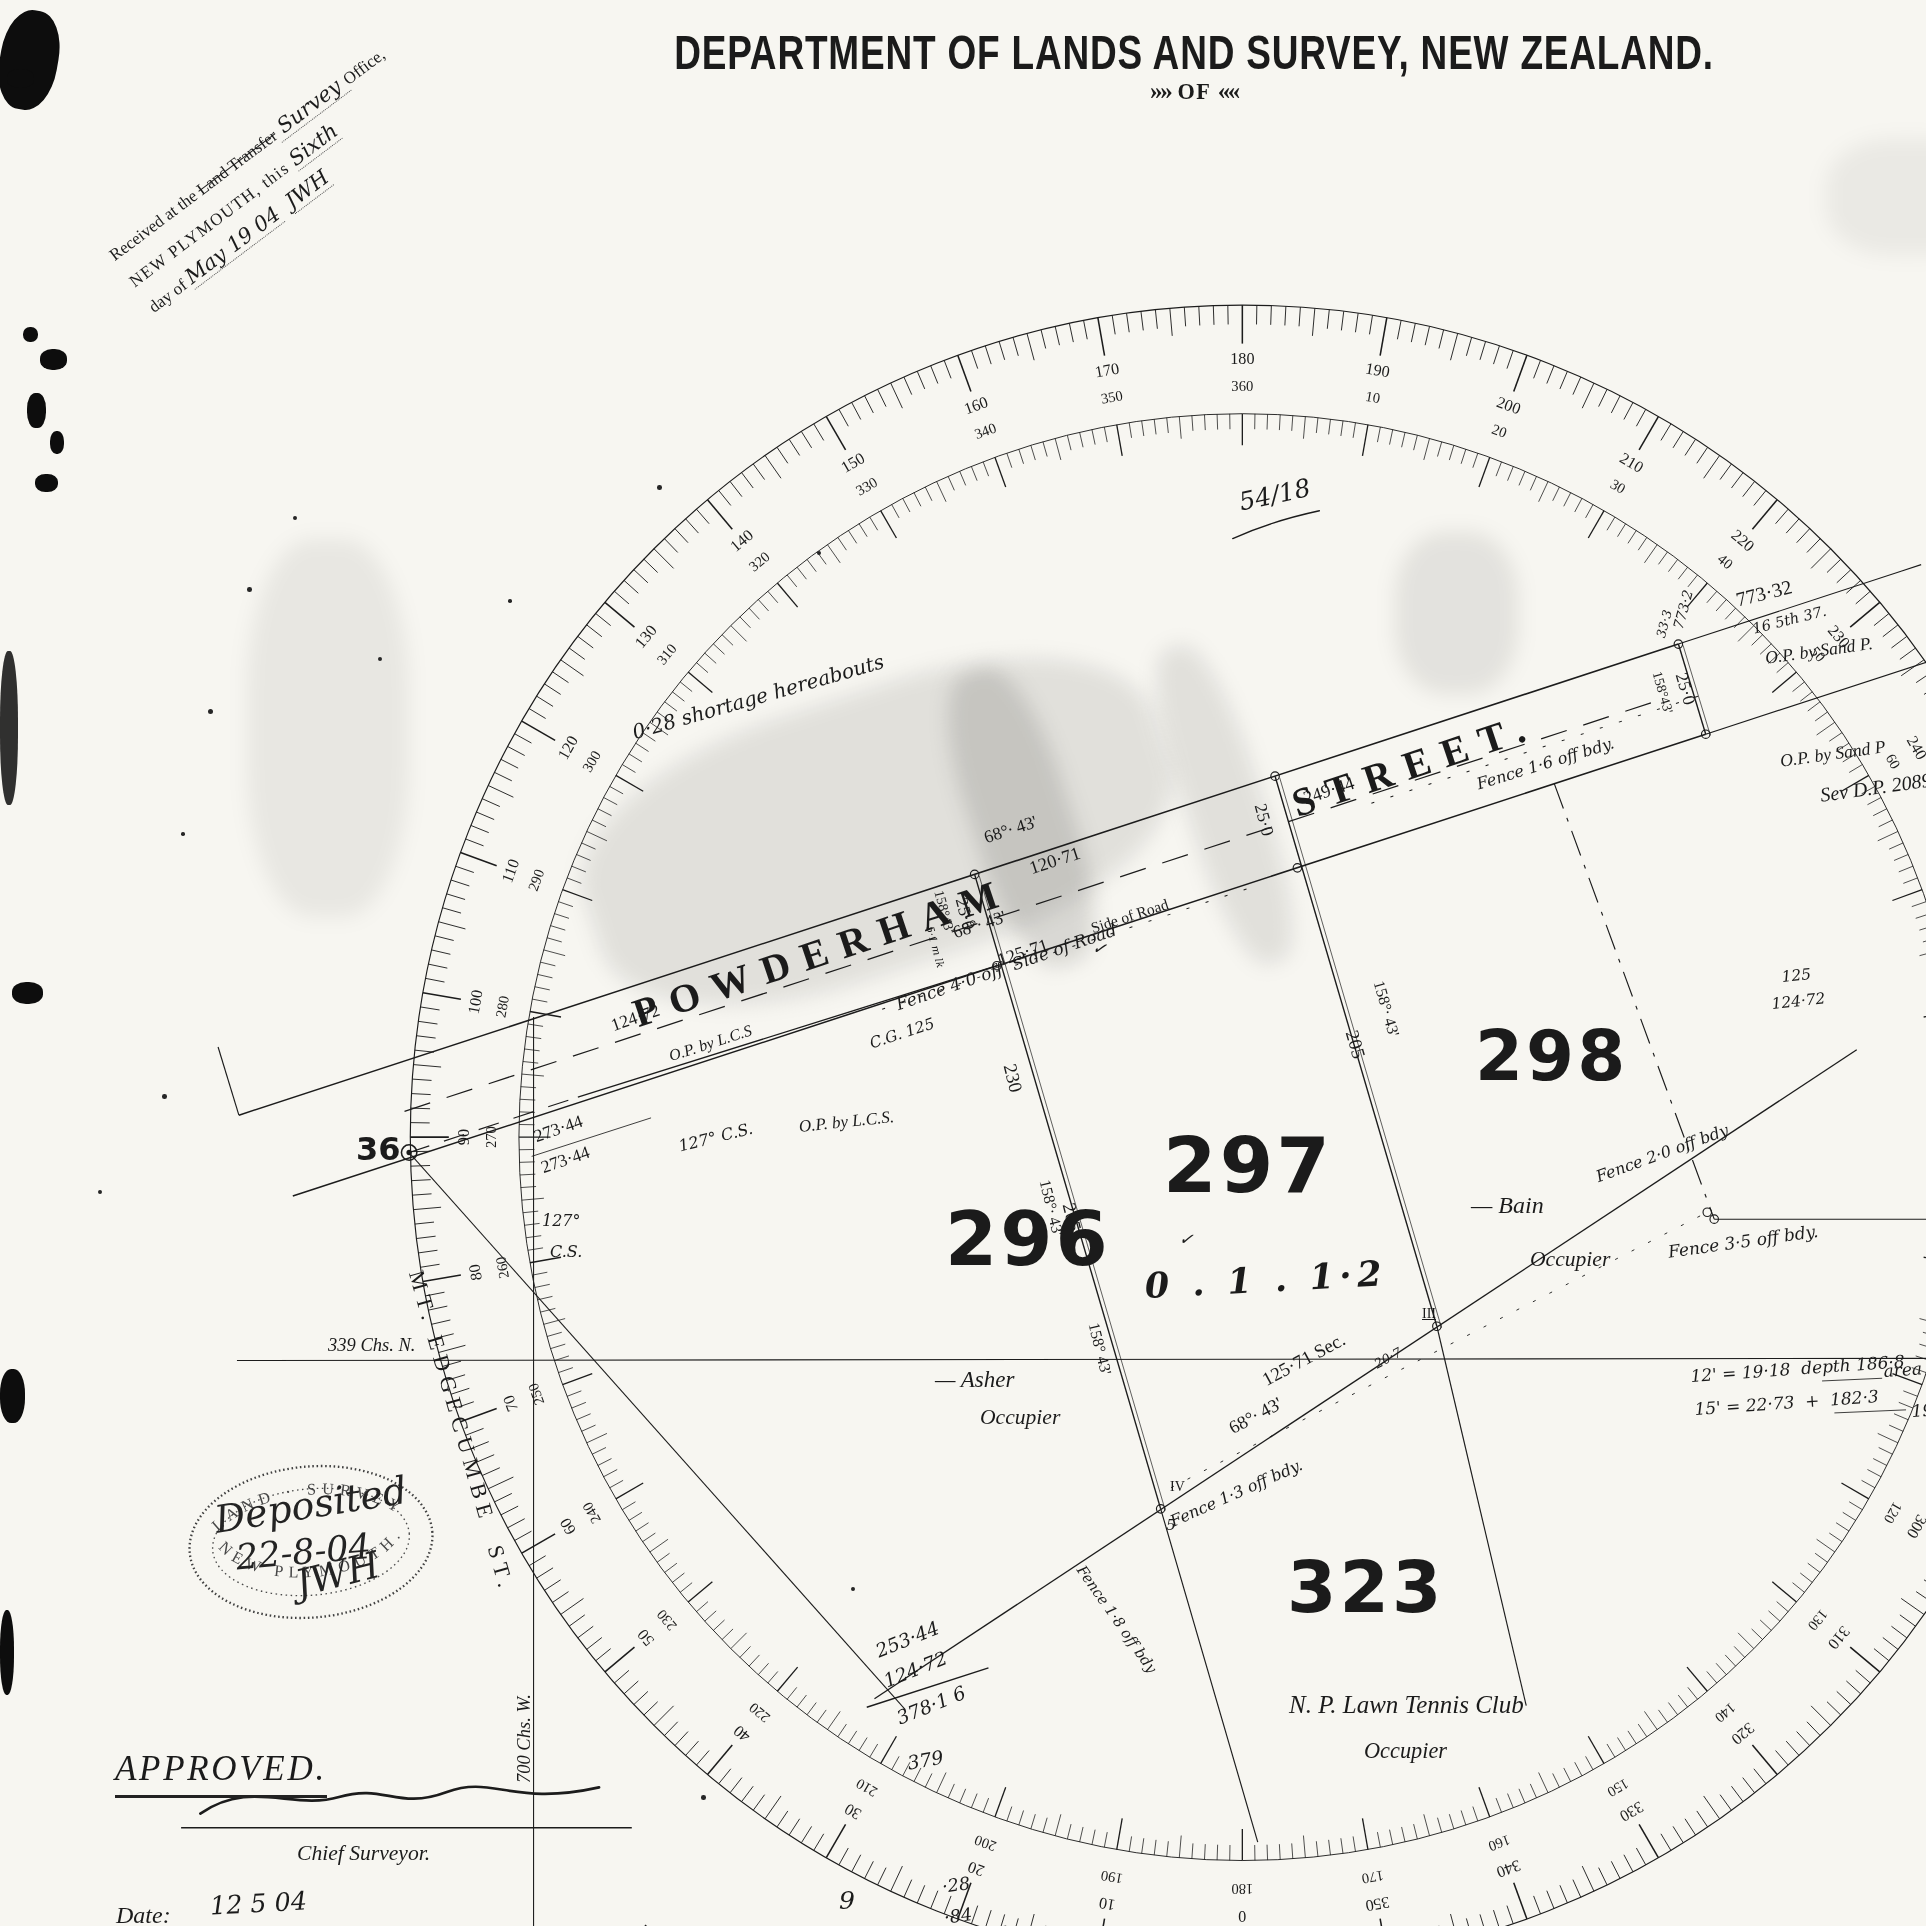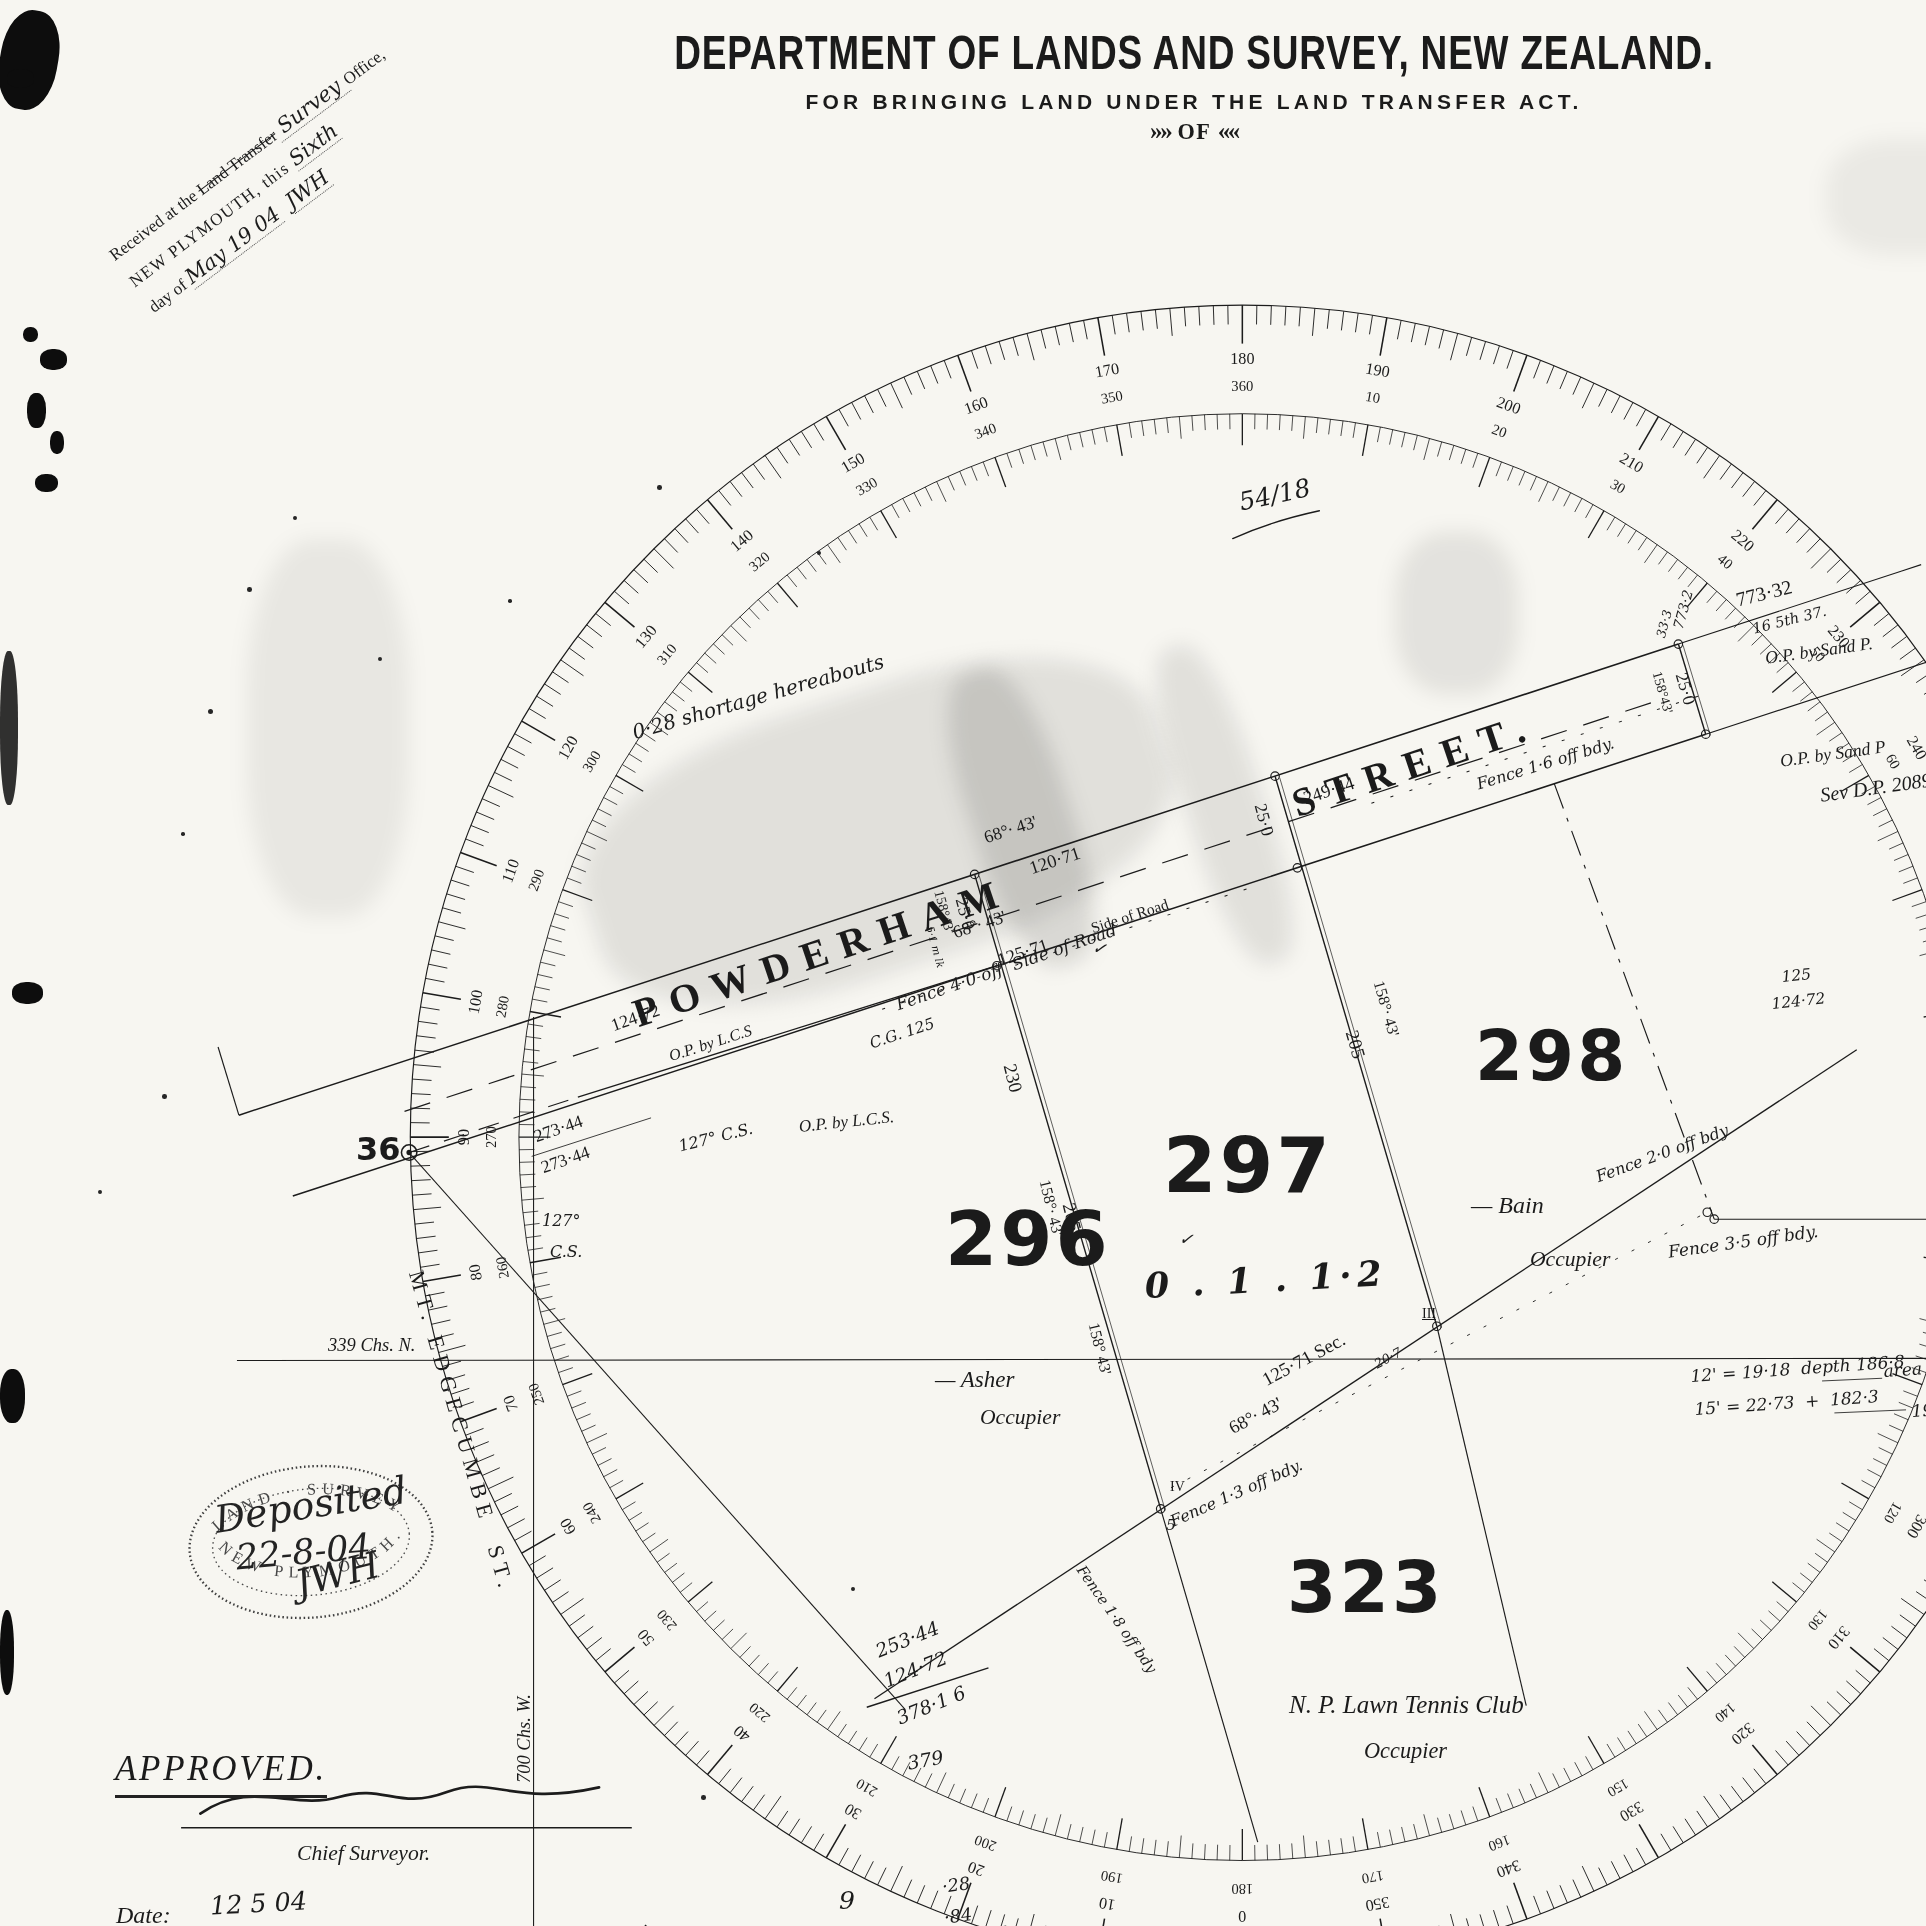--- a/index.html
+++ b/index.html
@@ -1017,21 +1017,20 @@
       <div class="ann f-script" style="left: 600px; top: 2002px; font-size: 37px; transform: rotate(-62deg);">4464</div>
       <div class="ann f-script" style="left: 839px; top: 1888px; font-size: 25px;">9</div>
       <div class="ann f-script" style="left: 941px; top: 1879px; font-size: 17.7px; transform: rotate(-8deg);">·28</div>
       <div class="ann f-script" style="left: 943px; top: 1910px; font-size: 17.7px; transform: rotate(-8deg);">·84</div>
       <div class="ann f-script" style="left: 1094px; top: 939px; font-size: 17px; transform: rotate(10deg);">✓</div>
       <div class="ann f-script" style="left: 1180px; top: 1230px; font-size: 17px; transform: rotate(6deg);">✓</div>
     </div>
 
   <div id="hdr">
     <div class="dept">DEPARTMENT OF LANDS AND SURVEY, NEW ZEALAND.</div>
-    <div class="sub">FOR BRINGING LAND UNDER THE LAND TRANSFER ACT.</div>
     <div class="ofrow"><span class="orn">»»</span> <span>OF</span> <span class="orn">««</span></div>
   </div>
 
   <div id="received">
     <div><span>Received at the </span><span class="strike">Land Transfer</span><span class="sc"> Survey </span> <span>Office,</span></div>
     <div><span class="cap">NEW PLYMOUTH, this </span><span class="sc">Sixth</span></div>
     <div><span>day of </span><span class="sc">May 19 04</span>&nbsp;&nbsp;&nbsp;<span class="sc">JWH</span></div>
   </div>
 
   <div class="dep-stamp">

